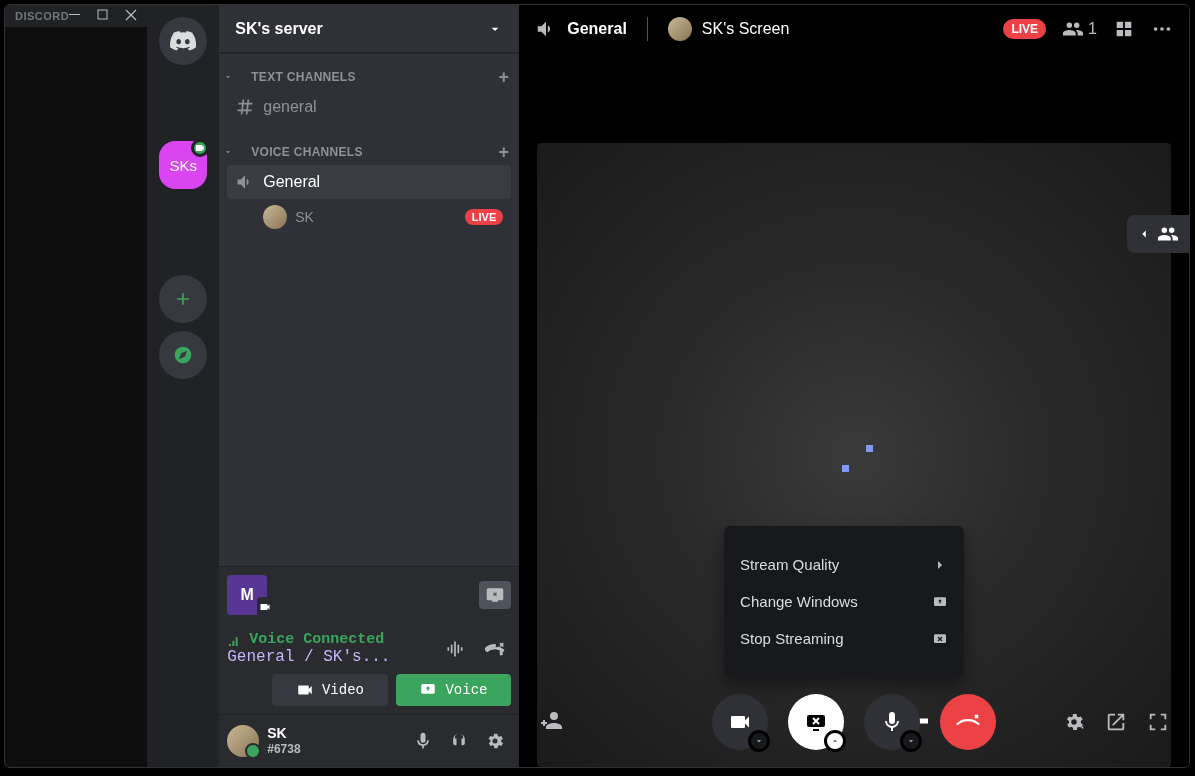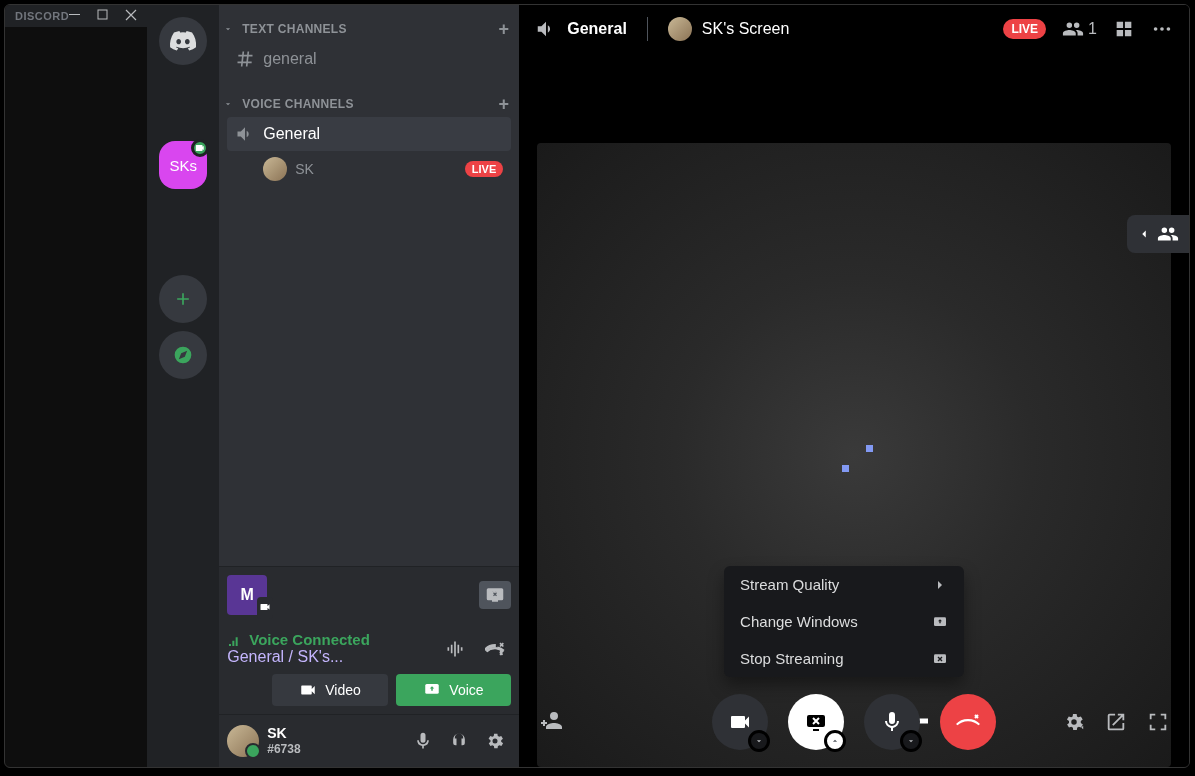--- a/index.html
+++ b/index.html
@@ -17,41 +17,41 @@
 .server-pill.active .badge-stream{position:absolute;top:-2px;right:-2px;width:18px;height:18px;background:#3ba55d;border-radius:50%;border:3px solid #202225;display:flex;align-items:center;justify-content:center;}
 .server-pill.active .badge-stream svg{width:10px;height:10px;fill:#fff;}
 .server-pill.add{}
 .server-pill.add svg, .server-pill.discover svg{fill:#3ba55d;width:20px;height:20px;}
 
 
 .channels-col { width: 300px; background: #2f3136; display: flex; flex-direction: column; flex-shrink:0;}
 .server-header { height: 48px; background: #2f3136; border-bottom: 1px solid #202225; border-top-left-radius: 8px; display: flex; align-items: center; justify-content: space-between; padding: 0 16px; color: #fff; font-weight: 600; font-size: 16px; box-shadow: 0 1px 0 rgba(4,4,5,.2);}
 .channel-list { flex: 1; overflow-y: auto; padding-top: 12px;}
 .cat-header { display: flex; align-items: center; justify-content: space-between; padding: 0 10px 0 4px; height: 24px; color: #8e9297; font-size: 12px; font-weight: 600; letter-spacing: .3px; text-transform: uppercase; cursor:pointer;}
-.cat-header .left{display:flex;align-items:center;gap:9px;}
+.cat-header .left{display:flex;align-items:center;gap:18px;}
 .cat-header svg.chev{width:10px;height:10px;fill:#8e9297;}
 .cat-header .plus{font-size:18px;color:#8e9297;cursor:pointer;}
 .channel-item { display: flex; align-items: center; height: 34px; margin: 1px 8px; padding: 0 8px; border-radius: 4px; color: #8e9297; cursor: pointer; gap: 8px; font-size: 16px;}
 .channel-item.active { background: #393c43; color: #fff;}
 .channel-item svg{width:20px;height:20px;fill:#8e9297;}
 .channel-item.active svg{fill:#8e9297;}
 .voice-member { display:flex; align-items:center; height:34px; padding:0 8px 0 36px; margin:1px 8px;border-radius:4px; color:#8e9297; gap:8px; font-size:14px; position:relative;}
 .voice-member .av{width:24px;height:24px;border-radius:50%;background:linear-gradient(135deg,#c9b896,#8b7355);flex-shrink:0;}
 .voice-member .live{margin-left:auto;background:#ed4245;color:#fff;font-size:11px;font-weight:700;padding:2px 7px;border-radius:10px;}
 
 
 .activity-panel{background:#292b2f;padding:8px;border-top:1px solid #202225;}
 .act-row{display:flex;align-items:center;justify-content:space-between;gap:8px;}
 .act-tile{width:40px;height:40px;background:#593695;border-radius:4px;color:#fff;display:flex;align-items:center;justify-content:center;font-weight:700;font-size:16px;position:relative;}
 .act-tile .cam-badge{position:absolute;bottom:-4px;right:-6px;background:#292b2f;border-radius:4px;padding:2px;}
 .act-tile .cam-badge svg{width:12px;height:12px;fill:#fff;}
 .stop-stream-btn{width:32px;height:28px;background:#4f545c;border-radius:4px;display:flex;align-items:center;justify-content:center;cursor:pointer;}
 .stop-stream-btn svg{width:18px;height:18px;fill:#b9bbbe;}
 
-.voice-panel{background:#292b2f;padding:8px;border-bottom:1px solid #202225;}
+.voice-panel{background:#292b2f;padding:8px;border-bottom:1px solid #202225;font-family:Liberation Mono, monospace;}
 .vc-row{display:flex;align-items:center;justify-content:space-between;}
 .vc-status{color:#3ba55d;font-weight:600;font-size:15px;display:flex;align-items:center;gap:6px;}
 .vc-sub{color:#c4b5fd;font-size:16px;}
 .vc-icons{display:flex;gap:8px;color:#b9bbbe;}
 .vc-icons .icon-btn{width:32px;height:32px;display:flex;align-items:center;justify-content:center;cursor:pointer;}
 .vc-icons svg{width:20px;height:20px;fill:#b9bbbe;}
 .vc-buttons{display:flex;gap:8px;margin-top:8px;padding-left:45px;}
 .vc-btn{flex:1;height:32px;background:#36393f;border-radius:4px;display:flex;align-items:center;justify-content:center;gap:8px;color:#fff;font-size:14px;font-weight:500;cursor:pointer;}
 .vc-btn.green{background:#3ba55d;}
 .vc-btn svg{width:18px;height:18px;fill:#fff;}
@@ -101,21 +101,21 @@
 .call-btn .sub svg{width:10px;height:10px;fill:#b9bbbe;}
 .call-btn.white .sub{background:#fff;border-color:#000;}
 .call-btn.white .sub svg{fill:#4f545c;}
 .bar-right{margin-left:auto;display:flex;gap:20px;}
 .bar-right svg{width:22px;height:22px;fill:#b9bbbe;cursor:pointer;}
 
 .arrow-annot{position:absolute;bottom:32px;left:50%;margin-left:32px;}
 .arrow-annot svg{width:42px;height:20px;fill:#fff;}
 
 
-.popup{position:absolute;bottom:90px;left:50%;margin-left:-130px;width:240px;background:#18191c;border-radius:6px;padding:0 0;box-shadow:0 8px 16px rgba(0,0,0,.4);}
+.popup{position:absolute;bottom:90px;left:50%;margin-left:-130px;width:240px;background:#18191c;border-radius:6px;padding:20px 0;box-shadow:0 8px 16px rgba(0,0,0,.4);}
 .popup-item{display:flex;align-items:center;justify-content:space-between;padding:10px 16px;color:#dcddde;font-size:15px;cursor:pointer;}
 .popup-item svg{width:16px;height:16px;fill:#b9bbbe;}
 </style>
 </head>
 <body>
 
 <div class="window">
   <div class="titlebar">
     <span>DISCORD</span>
     <div class="win-controls">
@@ -161,20 +161,26 @@
           </svg>
       </div>
       <div class="server-pill discover">
         <svg viewBox="0 0 24 24">
             <path d="M12 2a10 10 0 100 20 10 10 0 000-20zm2.2 12.2L7 17l2.8-7.2L17 7l-2.8 7.2z"></path>
           </svg>
       </div>
     </div>
 
     <div class="channels-col">
+      <div class="server-header">
+        <span>SK's server</span>
+        <svg width="16" height="16" viewBox="0 0 24 24">
+            <path fill="#fff" d="M7 10l5 5 5-5z"></path>
+          </svg>
+      </div>
 
       <div class="channel-list">
         <div class="cat-header">
           <div class="left">
             <svg class="chev" viewBox="0 0 24 24">
                 <path d="M7 10l5 5 5-5z"></path>
               </svg>
             <span>TEXT CHANNELS</span>
           </div>
           <span class="plus">+</span>

